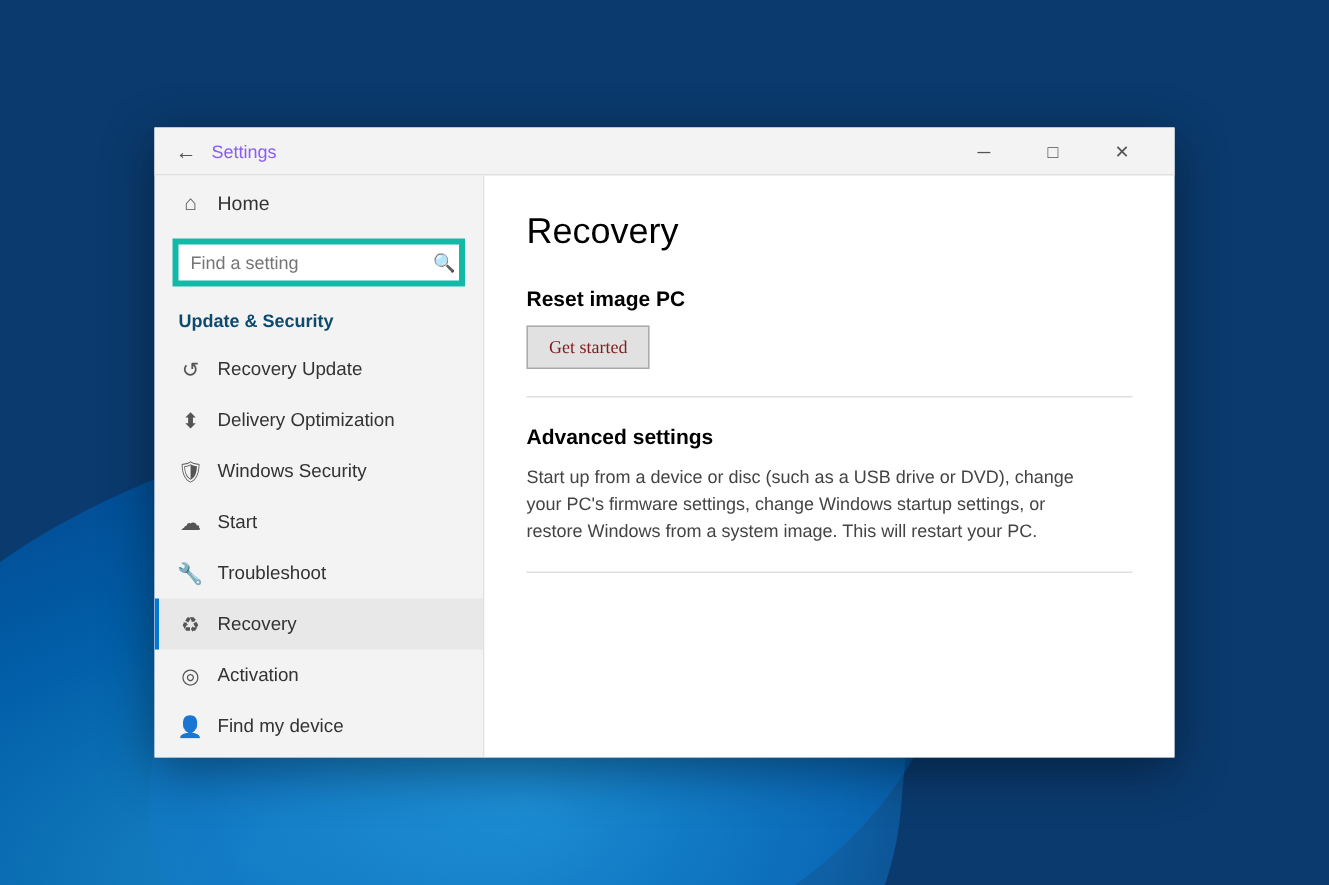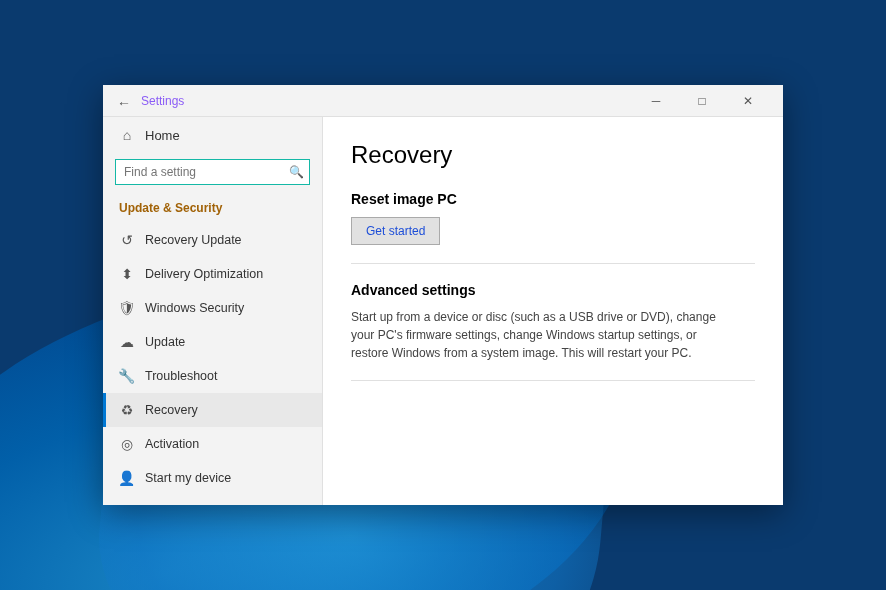--- a/index.html
+++ b/index.html
@@ -120,38 +120,38 @@
       font-size: 13px;
     }
 
     .search-box {
       margin: 6px 12px 10px 12px;
       position: relative;
     }
     .search-box input {
       width: 100%;
       padding: 5px 28px 5px 8px;
-      border: 1px solid #14b8a6;
+      border: 4px solid #14b8a6;
       font-size: 12px;
       outline: none;
       color: #666;
     }
     .search-icon {
       position: absolute;
       right: 6px;
       top: 50%;
       transform: translateY(-50%);
       color: #666;
       font-size: 12px;
     }
 
     .sidebar-section-title {
       font-size: 12px;
       font-weight: 600;
-      color: #a16207;
+      color: #0c4a6e;
       padding: 6px 16px 8px 16px;
     }
 
     .sidebar-item {
       display: flex;
       align-items: center;
       padding: 9px 16px;
       gap: 10px;
       cursor: pointer;
       color: #333;
@@ -201,23 +201,24 @@
       line-height: 1.5;
       margin-bottom: 14px;
       max-width: 380px;
     }
 
     .btn {
       background: #e1e1e1;
       border: 1px solid #aaa;
       padding: 6px 14px;
       font-size: 12px;
-      color: #1d4ed8;
+      color: #7f1d1d;
       cursor: pointer;
       display: inline-block;
+      font-family: Liberation Serif, serif;
     }
 
     .divider {
       border: none;
       border-top: 1px solid #e0e0e0;
       margin: 18px 0;
     }
   </style>
 </head>
 <body>
@@ -267,37 +268,37 @@
       <div class="sidebar-item">
         <span class="sidebar-item-icon">⬍</span>
         <span>Delivery Optimization</span>
       </div>
       <div class="sidebar-item">
         <span class="sidebar-item-icon">🛡</span>
         <span>Windows Security</span>
       </div>
       <div class="sidebar-item">
         <span class="sidebar-item-icon">☁</span>
-        <span>Update</span>
+        <span>Start</span>
       </div>
       <div class="sidebar-item">
         <span class="sidebar-item-icon">🔧</span>
         <span>Troubleshoot</span>
       </div>
       <div class="sidebar-item active">
         <span class="sidebar-item-icon">♻</span>
         <span>Recovery</span>
       </div>
       <div class="sidebar-item">
         <span class="sidebar-item-icon">◎</span>
         <span>Activation</span>
       </div>
       <div class="sidebar-item">
         <span class="sidebar-item-icon">👤</span>
-        <span>Start my device</span>
+        <span>Find my device</span>
       </div>
     </div>
 
     <div class="main-panel">
       <h1 class="main-title">Recovery</h1>
 
       <div class="section">
         <div class="section-title">Reset image PC</div>
         <button class="btn">Get started</button>
       </div>

